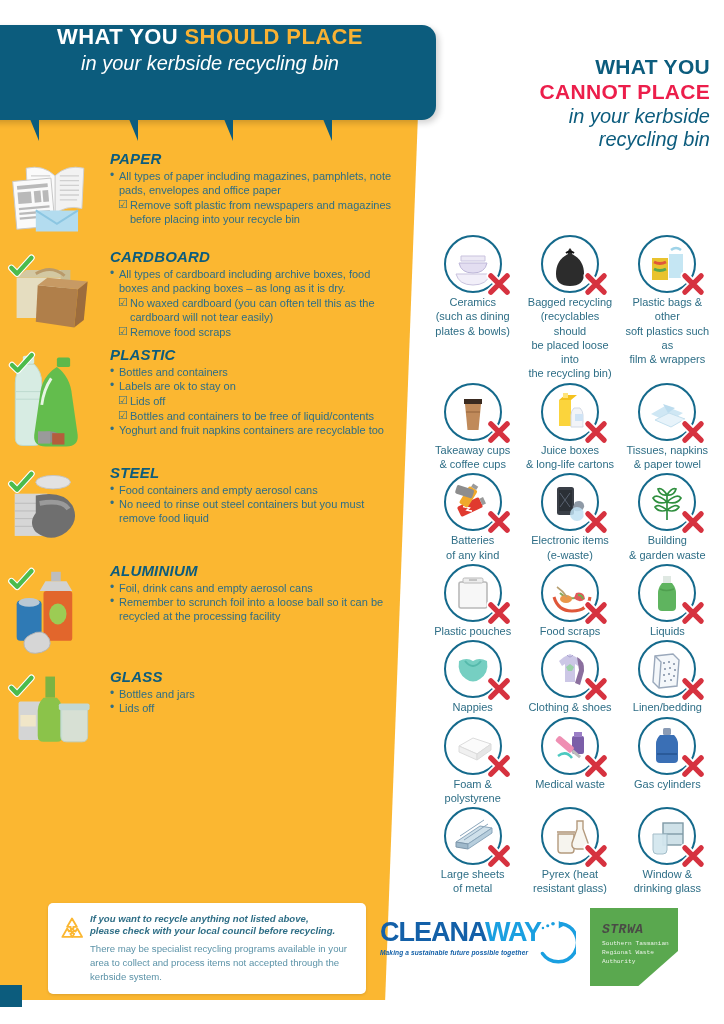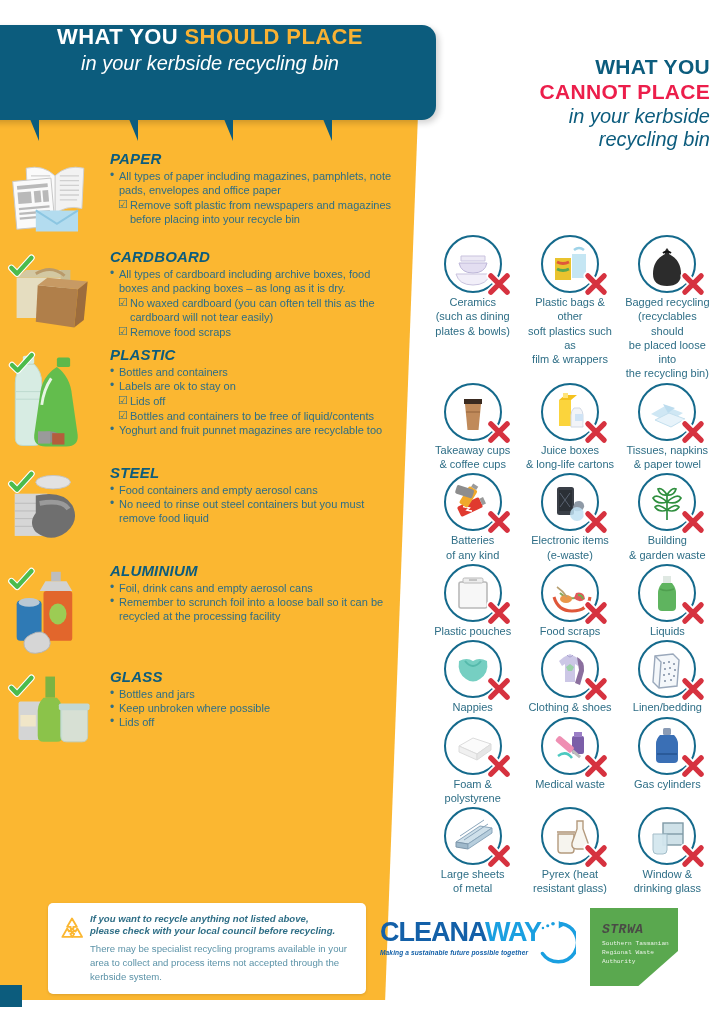--- a/index.html
+++ b/index.html
@@ -201,21 +201,21 @@
 </svg>
             </svg></div>
         </div>
         <div class="sec-body">
           <div class="sec-title">PLASTIC</div>
           <ul>
             <li class="bullet">Bottles and containers</li>
             <li class="bullet">Labels are ok to stay on</li>
             <li class="check">Lids off</li>
             <li class="check">Bottles and containers to be free of liquid/contents</li>
-            <li class="bullet">Yoghurt and fruit punnet magazines are recyclable too</li>
+            <li class="bullet">Yoghurt and fruit napkins containers are recyclable too</li>
           </ul>
         </div>
       </div>
       <div class="sec">
         <div class="sec-ico">
           <div style="position:relative;width:96px;height:auto"><svg viewBox="0 0 100 86" width="96" height="84">
               <g>
   <ellipse cx="48" cy="14" rx="18" ry="7" fill="#e2e2e2" stroke="#c4c4c4"></ellipse>
   <rect x="8" y="26" width="34" height="44" fill="#d6d6d6"></rect>
                 <g stroke="#bbb">
@@ -278,21 +278,20 @@
               <svg viewBox="0 0 40 40" style="position:absolute;right:2px;bottom:0;width:30px;height:30px">
   <path d="M6 21 l8 8 l20 -22" fill="none" stroke="#ffffff" stroke-width="9" stroke-linecap="round" stroke-linejoin="round"></path>
   <path d="M6 21 l8 8 l20 -22" fill="none" stroke="#4cbb4c" stroke-width="6" stroke-linecap="round" stroke-linejoin="round"></path>
 </svg>
             </svg></div>
         </div>
         <div class="sec-body">
           <div class="sec-title">GLASS</div>
           <ul>
             <li class="bullet">Bottles and jars</li>
-            <li class="bullet">Keep unbroken where possible</li>
             <li class="bullet">Lids off</li>
           </ul>
         </div>
       </div>
     </div>
 
   <div class="nogrid">
       <div class="no-cell">
         <div class="no-circ">
           <div class="ring"></div>
@@ -306,20 +305,41 @@
             </svg>
           </div>
           <svg class="no-x" viewBox="0 0 32 32">
   <path d="M6 6 L26 26 M26 6 L6 26" stroke="#ffffff" stroke-width="11" stroke-linecap="round"></path>
   <path d="M6 6 L26 26 M26 6 L6 26" stroke="#d6323f" stroke-width="6.5" stroke-linecap="round"></path>
 </svg>
         </div>
         <div class="no-label" style="white-space:pre-line">Ceramics
 (such as dining
 plates &amp; bowls)</div>
+      </div>
+      <div class="no-cell">
+        <div class="no-circ">
+          <div class="ring"></div>
+          <div class="art">
+            <svg viewBox="0 0 44 44" width="44" height="44">
+              <g>
+                <path d="M22 6 q-3 3-2 6 q-12 6-12 20 q0 12 14 12 q14 0 14-12 q0-14-12-20 q1-3-2-6z" fill="#2c2c2c"></path>
+                <path d="M18 11 q4-3 8 0" stroke="#111" fill="none" stroke-width="2"></path>
+              </g>
+            </svg>
+          </div>
+          <svg class="no-x" viewBox="0 0 32 32">
+  <path d="M6 6 L26 26 M26 6 L6 26" stroke="#ffffff" stroke-width="11" stroke-linecap="round"></path>
+  <path d="M6 6 L26 26 M26 6 L6 26" stroke="#d6323f" stroke-width="6.5" stroke-linecap="round"></path>
+</svg>
+        </div>
+        <div class="no-label" style="white-space:pre-line">Bagged recycling
+(recyclables should
+be placed loose into
+the recycling bin)</div>
       </div>
       <div class="no-cell">
         <div class="no-circ">
           <div class="ring"></div>
           <div class="art">
             <svg viewBox="0 0 44 44" width="44" height="44">
               <g>
                 <path d="M24 12 h14 v24 h-14z" fill="#bfe3f2" opacity=".9"></path>
                 <path d="M26 8 q5-4 10 0" fill="none" stroke="#9fd3e8" stroke-width="2.5"></path>
                 <path d="M7 16 h16 v22 h-16z" fill="#e9c32e"></path>
@@ -329,41 +349,20 @@
             </svg>
           </div>
           <svg class="no-x" viewBox="0 0 32 32">
   <path d="M6 6 L26 26 M26 6 L6 26" stroke="#ffffff" stroke-width="11" stroke-linecap="round"></path>
   <path d="M6 6 L26 26 M26 6 L6 26" stroke="#d6323f" stroke-width="6.5" stroke-linecap="round"></path>
 </svg>
         </div>
         <div class="no-label" style="white-space:pre-line">Plastic bags &amp; other
 soft plastics such as
 film &amp; wrappers</div>
-      </div>
-      <div class="no-cell">
-        <div class="no-circ">
-          <div class="ring"></div>
-          <div class="art">
-            <svg viewBox="0 0 44 44" width="44" height="44">
-              <g>
-                <path d="M22 6 q-3 3-2 6 q-12 6-12 20 q0 12 14 12 q14 0 14-12 q0-14-12-20 q1-3-2-6z" fill="#2c2c2c"></path>
-                <path d="M18 11 q4-3 8 0" stroke="#111" fill="none" stroke-width="2"></path>
-              </g>
-            </svg>
-          </div>
-          <svg class="no-x" viewBox="0 0 32 32">
-  <path d="M6 6 L26 26 M26 6 L6 26" stroke="#ffffff" stroke-width="11" stroke-linecap="round"></path>
-  <path d="M6 6 L26 26 M26 6 L6 26" stroke="#d6323f" stroke-width="6.5" stroke-linecap="round"></path>
-</svg>
-        </div>
-        <div class="no-label" style="white-space:pre-line">Bagged recycling
-(recyclables should
-be placed loose into
-the recycling bin)</div>
       </div>
       <div class="no-cell">
         <div class="no-circ">
           <div class="ring"></div>
           <div class="art">
             <svg viewBox="0 0 44 44" width="44" height="44">
               <g>
                 <path d="M13 9 h18 v5 h-18z" fill="#3a2a20"></path>
                 <path d="M14 14 h16 l-2.5 26 h-11z" fill="#c08a5a"></path>
                 <path d="M15 22 h14" stroke="#a9764a" stroke-width="2"></path>

